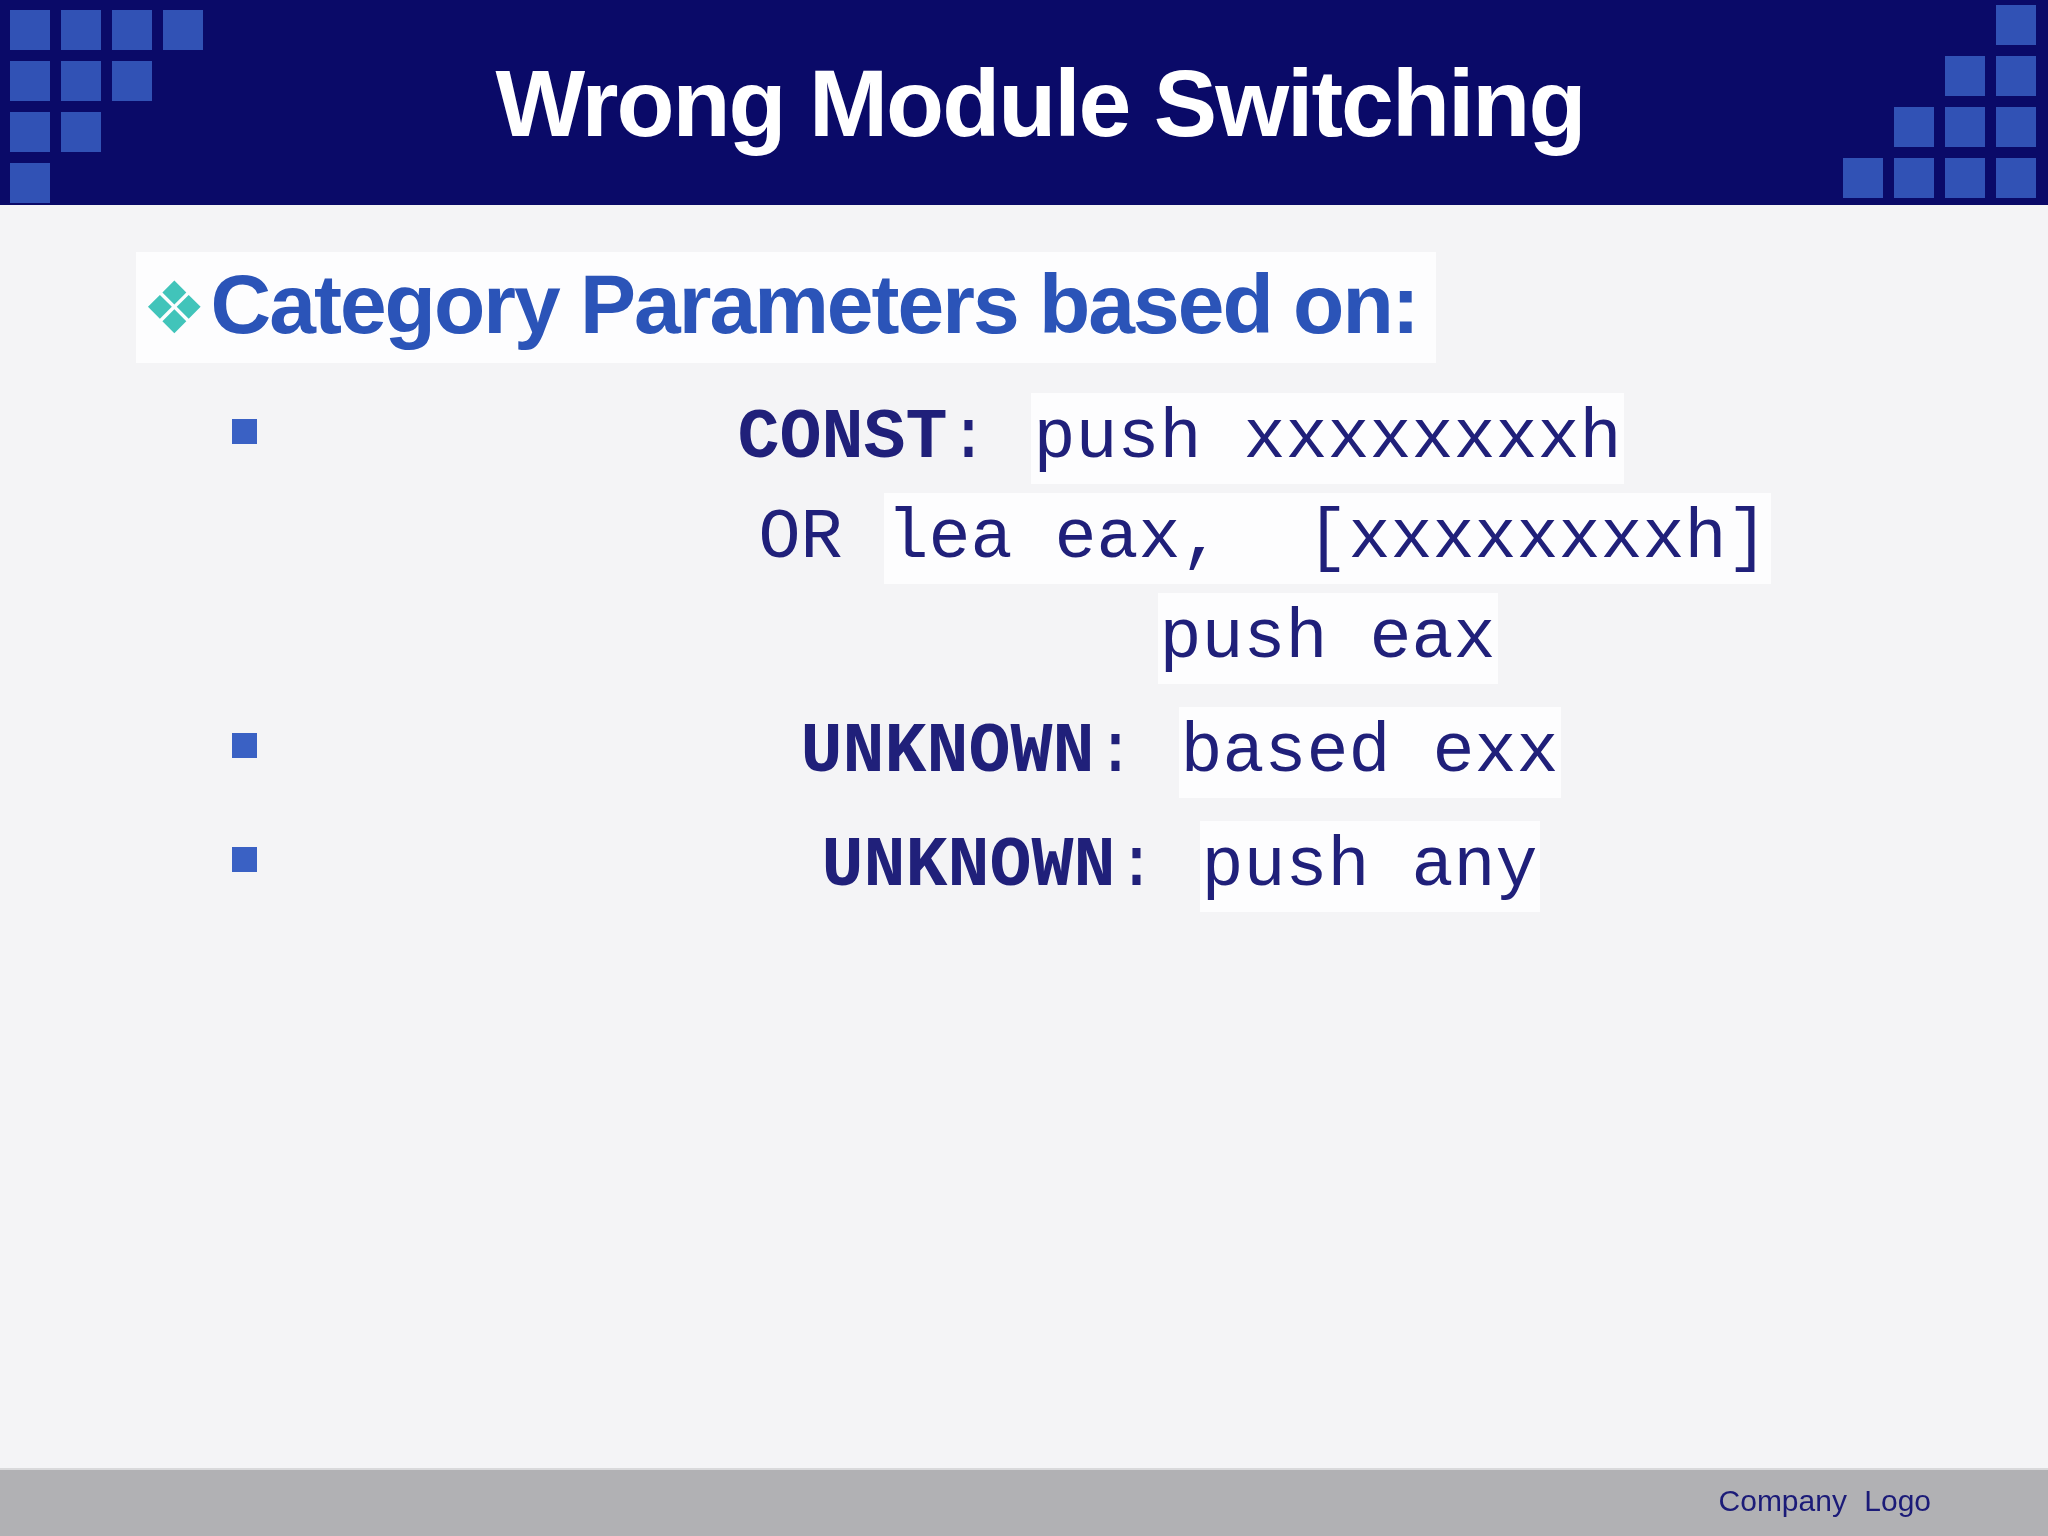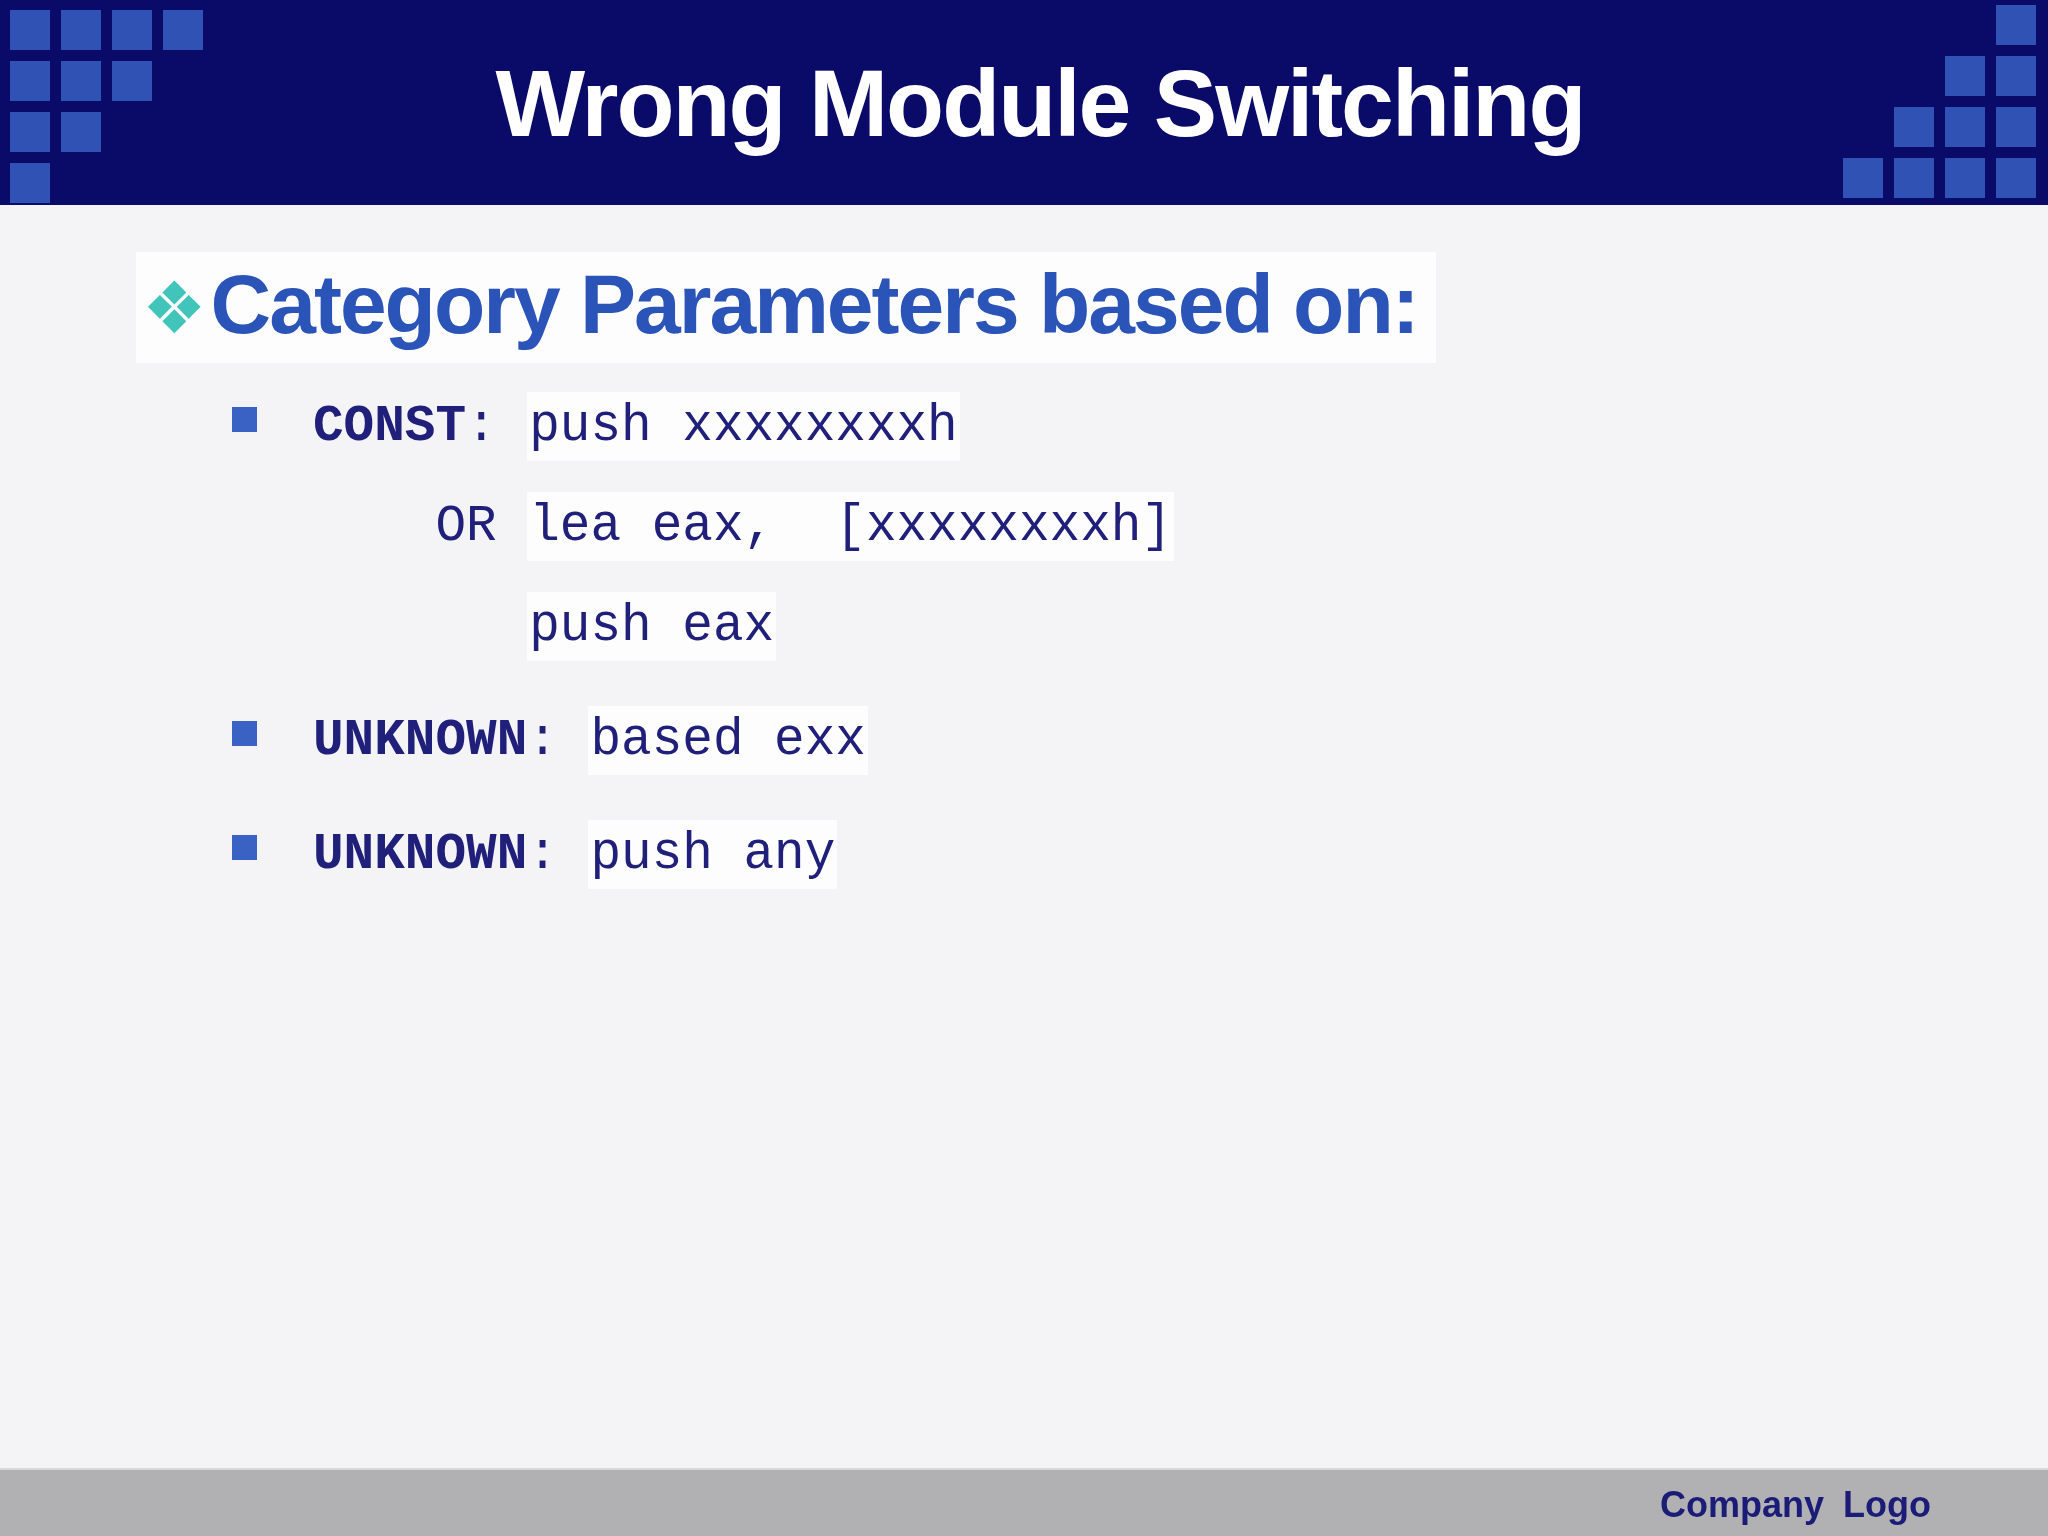--- a/index.html
+++ b/index.html
@@ -47,38 +47,39 @@
   }
   
   .items{position:absolute;left:0;top:377px;width:2048px;}
   .item{position:relative;padding-left:313px;margin-bottom:14px;}
   .item .bullet{
     position:absolute;left:232px;top:30px;
     width:25px;height:25px;
     background:var(--item-bullet,#3a61c4);
   }
   .item pre{
-    margin:0;
+    margin:12px;
     font-family:"Liberation Mono", monospace;
-    font-size:51px;line-height:100px;
+    font-size:70px;line-height:100px;
     color:var(--code-text,#20207a);
     white-space:pre;
+    text-align:center;
   }
   .item pre b{font-weight:bold;}
   .hl{background:var(--code-highlight,#fdfdfe);padding:6px 2px;}
   
   .footer{
     position:absolute;left:0;top:1468px;width:2048px;height:68px;
     background:var(--footer-bg,#b1b1b4);
     border-top:2px solid #d9d9db;
     box-sizing:border-box;
   }
   .footer-text{
     position:absolute;right:117px;top:14px;
-    font-size:36px;font-weight:bold;word-spacing:9px;
+    font-size:30px;font-weight:normal;word-spacing:9px;
     color:var(--footer-text,#1b1b78);
     white-space:nowrap;
   }
 </style>
 </head>
 <body>
 
 <div class="slide">
 
   <div class="header">

